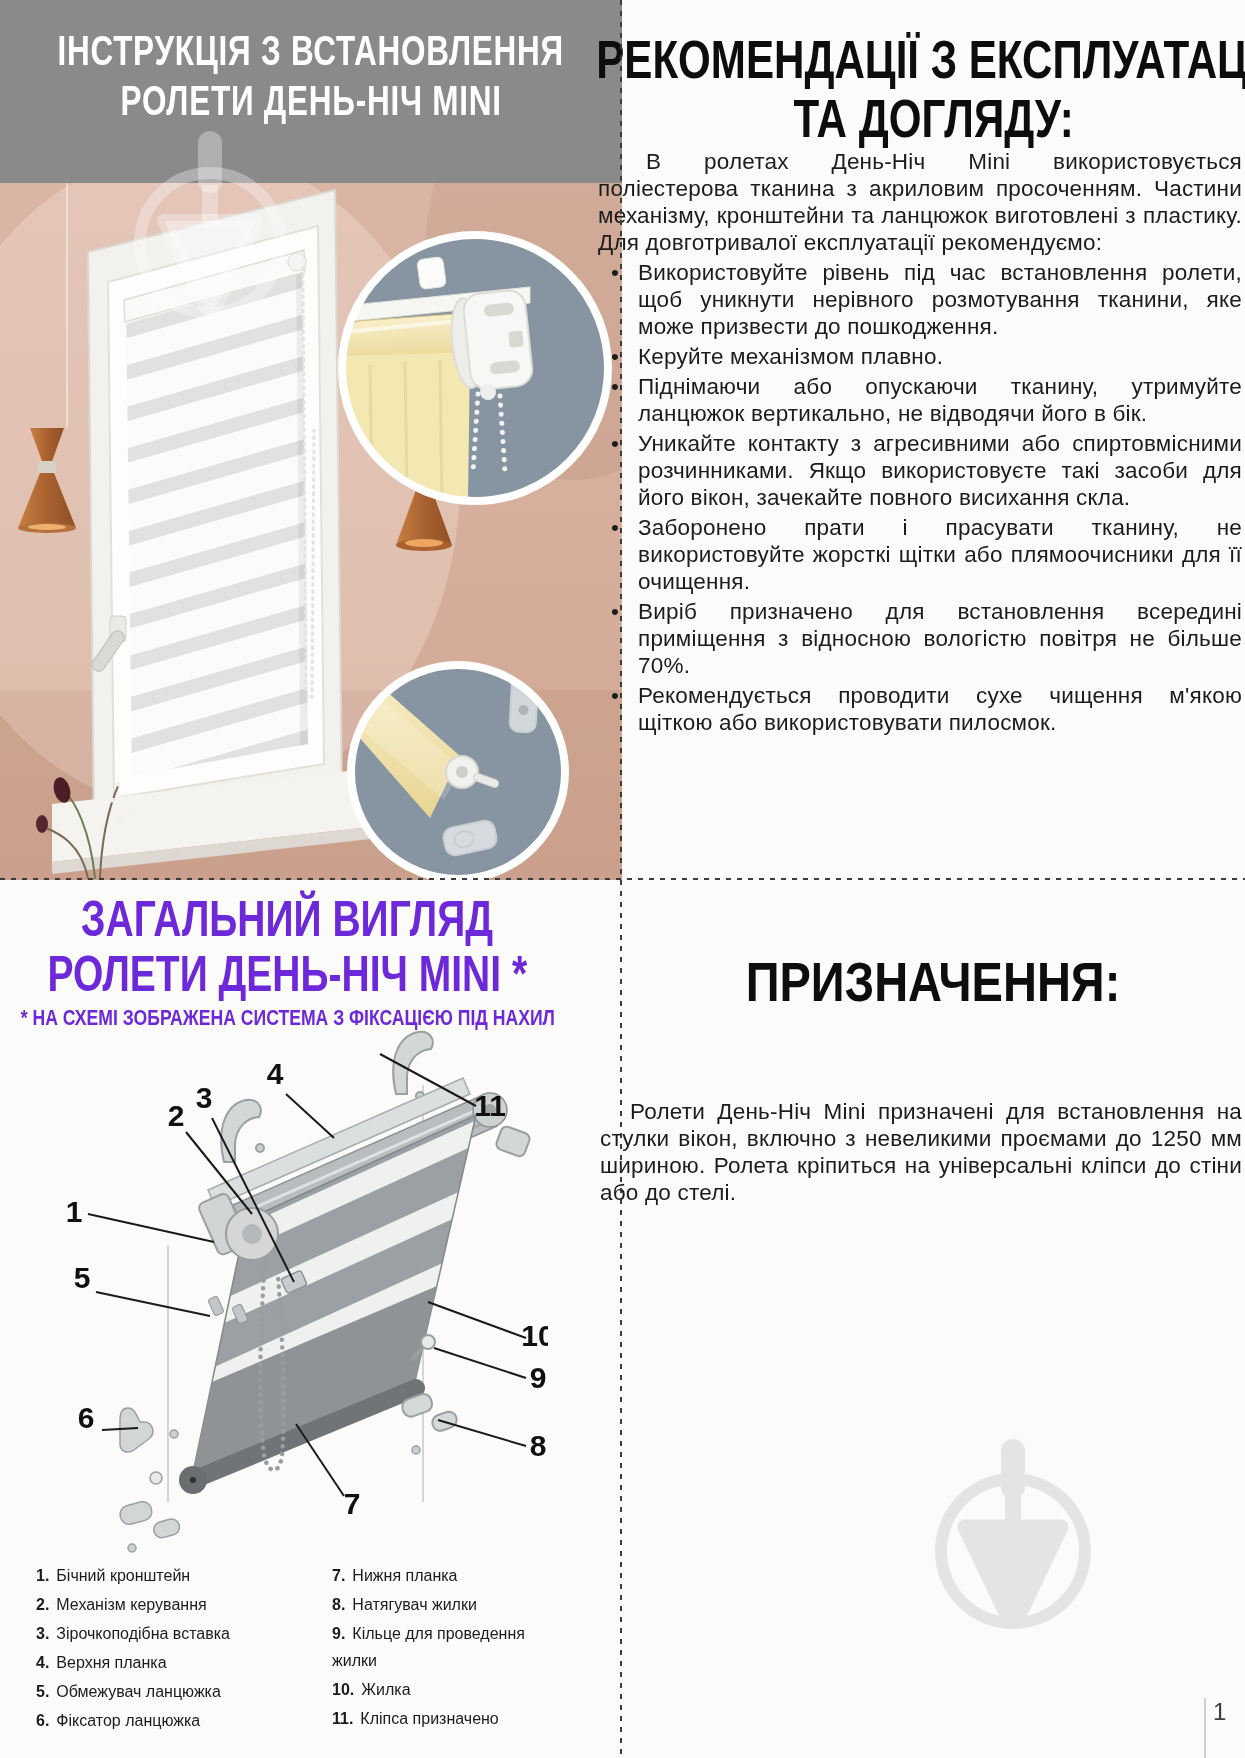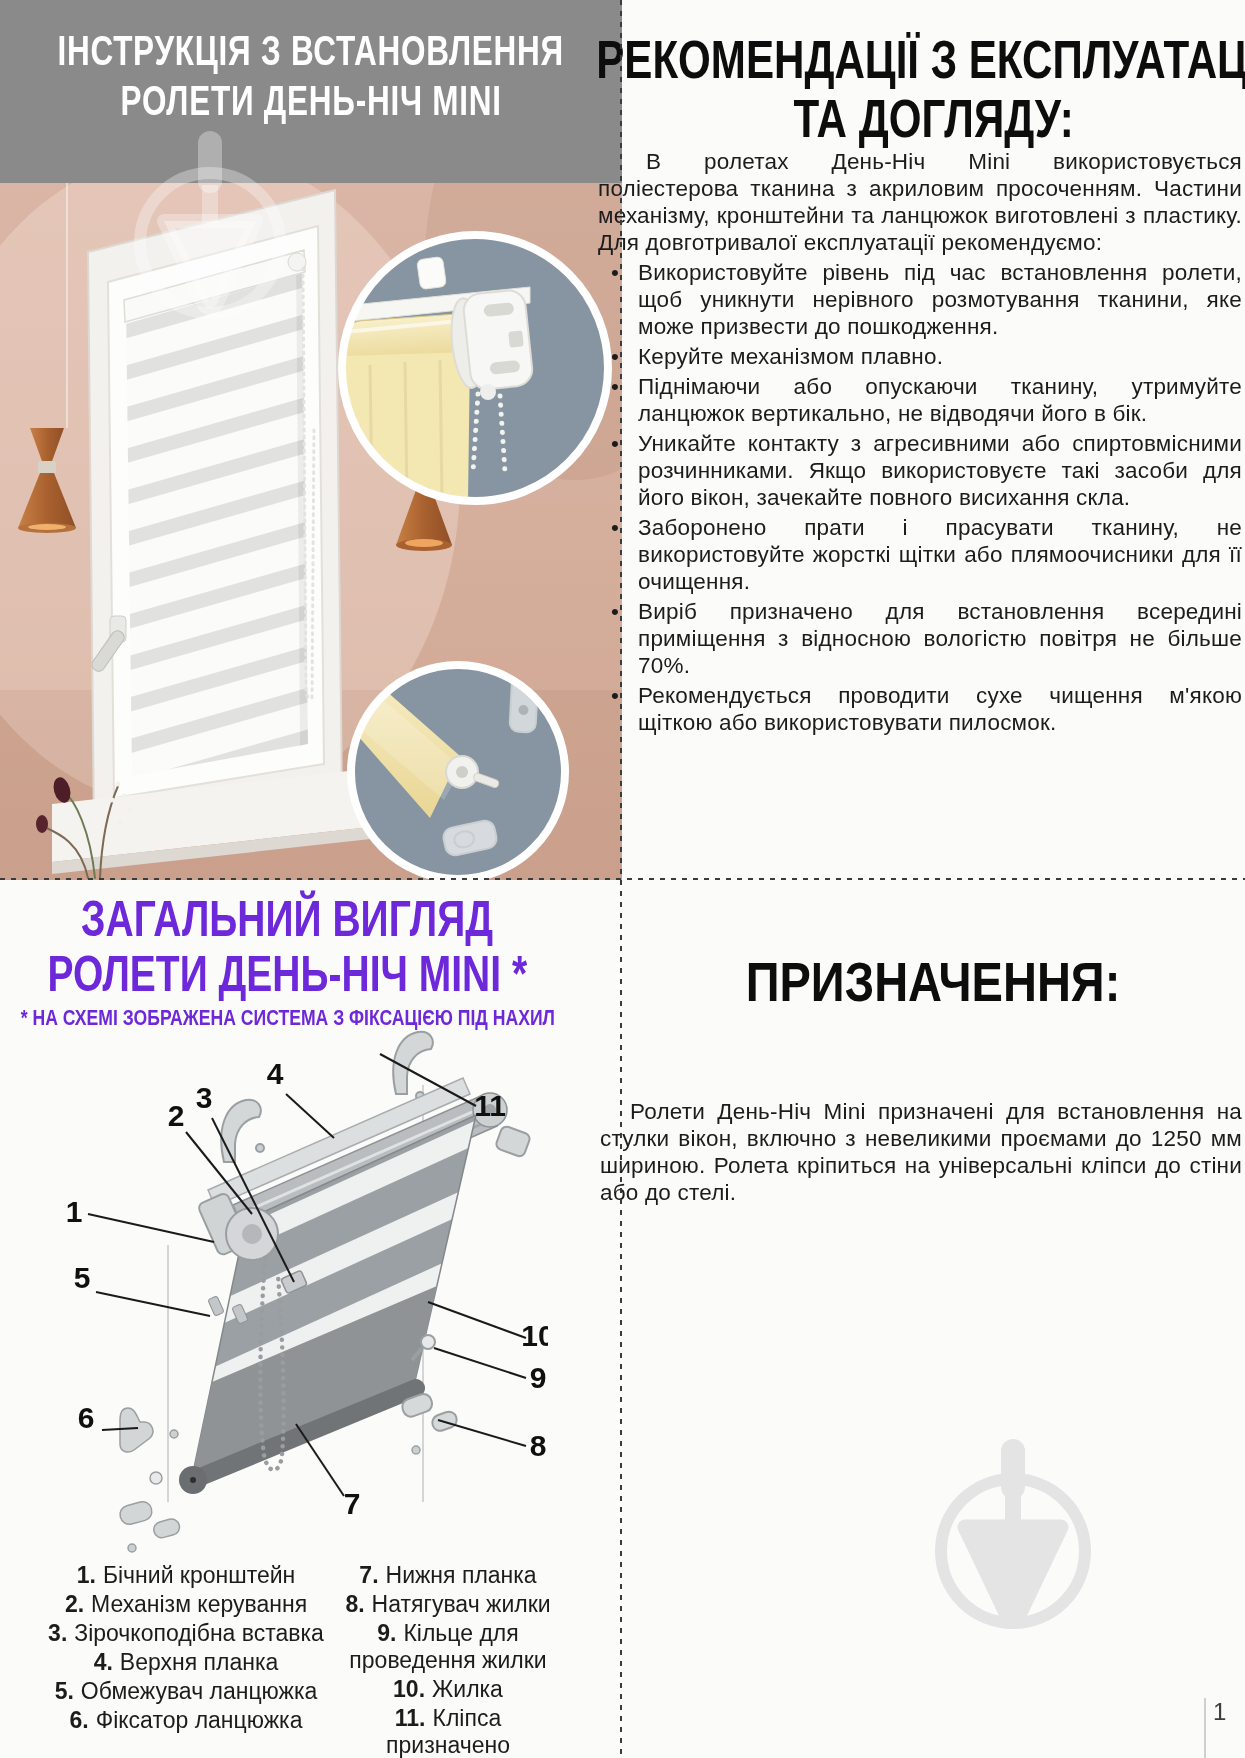--- a/index.html
+++ b/index.html
@@ -29,21 +29,21 @@
   
   .body-text{position:absolute;text-align:justify;font-size:22.5px;line-height:27px;letter-spacing:0.2px;}
   .reco-body{left:598px;top:148px;width:644px;}
   .reco-body .intro{text-indent:48px;margin:0 0 3px 0;}
   .reco-body ul{list-style:none;margin:0;padding:0;}
   .reco-body li{position:relative;padding-left:40px;margin:3px 0;}
   .reco-body li::before{content:"\2022";position:absolute;left:13px;top:0;}
   .purp-body{left:600px;top:1098px;width:642px;}
   .purp-body p{margin:0;text-indent:30px;}
   
-  .legend{position:absolute;top:1560px;font-size:23px;line-height:27px;text-align:center;}
+  .legend{position:absolute;top:1560px;font-size:16px;line-height:27px;}
   .legend .lg-row{margin:2px 0;}
   .lg-num{font-weight:bold;margin-right:7px;}
   .legend-left{left:36px;width:300px;}
   .legend-right{left:332px;width:232px;}
   
   .photo-panel{position:absolute;left:0;top:0;width:678px;height:880px;}
   .diagram{position:absolute;left:28px;top:1030px;width:520px;height:540px;}
   .wm-br{position:absolute;left:895px;top:1430px;width:240px;height:240px;}
   .pageno-line{position:absolute;left:1204px;top:1698px;width:2px;height:60px;background:#cfcfcc;}
   .pageno{position:absolute;left:1213px;top:1698px;font-size:24px;color:#3d3d3d;}

